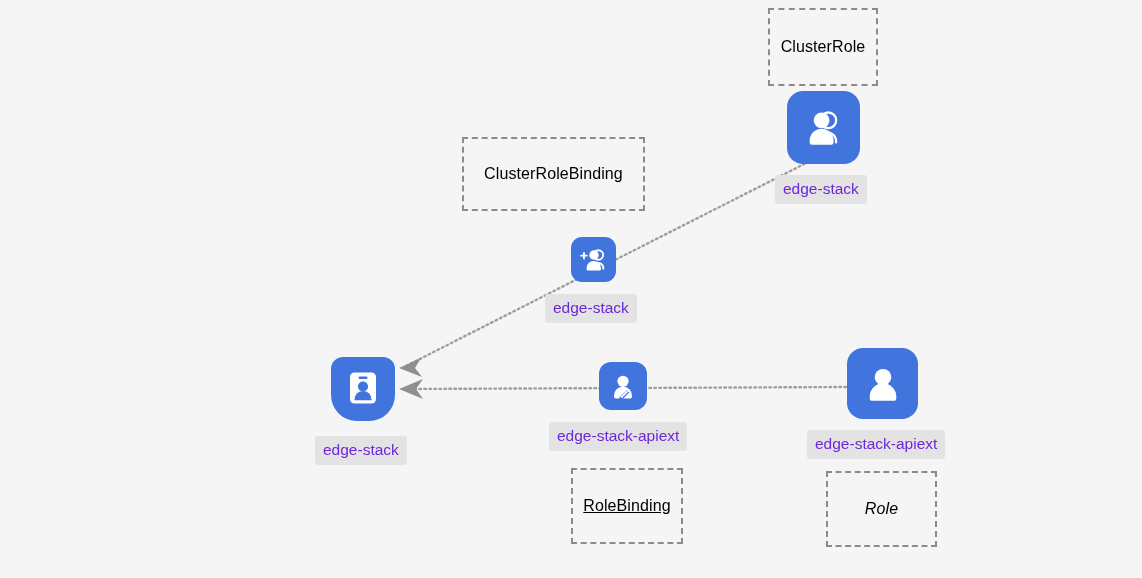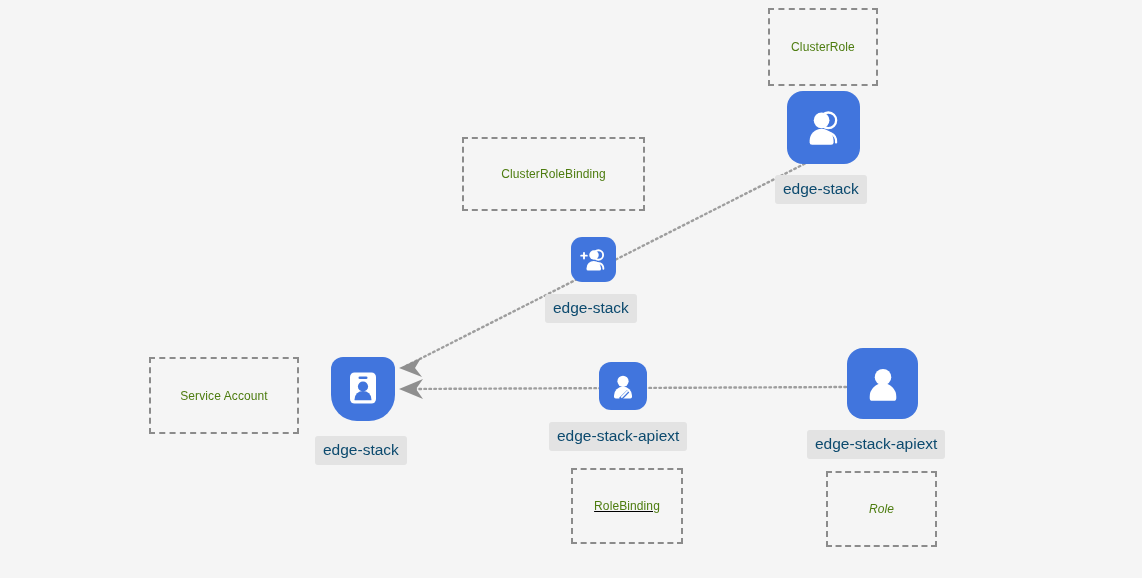--- a/index.html
+++ b/index.html
@@ -27,22 +27,22 @@
   
   .kind-box {
     position: absolute;
     border: 2px dashed #8b8b8b;
     box-sizing: border-box;
     display: flex;
     align-items: center;
     justify-content: center;
   }
   .kind-label {
-    color: #4d7c0f;
-    font-size: 12px;
+    color: #000000;
+    font-size: 16px;
     letter-spacing: 0.1px;
     white-space: nowrap;
   }
 
   
   .node {
     position: absolute;
   }
   .icon-tile {
     position: absolute;
@@ -50,21 +50,21 @@
     display: flex;
     align-items: center;
     justify-content: center;
   }
   .icon-tile svg { display: block; }
 
   
   .name-chip {
     position: absolute;
     background: #e3e3e3;
-    color: #0c4a6e;
+    color: #6d28d9;
     font-size: 15.5px;
     line-height: 1;
     padding: 6px 8px 7px 8px;
     border-radius: 3px;
     white-space: nowrap;
   }
 </style>
 </head>
 <body>
 
@@ -82,23 +82,20 @@
   </svg>
 
   <div class="kind-box" style="left:768px; top:8px; width:110px; height:78px;">
     <span class="kind-label">ClusterRole</span>
   </div>
 
   <div class="kind-box" style="left:462px; top:137px; width:183px; height:74px;text-align:right;">
     <span class="kind-label">ClusterRoleBinding</span>
   </div>
 
-  <div class="kind-box" style="left:149px; top:357px; width:150px; height:77px;">
-    <span class="kind-label">Service Account</span>
-  </div>
 
   <div class="kind-box" style="left:571px; top:468px; width:112px; height:76px;text-decoration:underline;">
     <span class="kind-label">RoleBinding</span>
   </div>
 
   <div class="kind-box" style="left:826px; top:471px; width:111px; height:76px;font-style:italic;">
     <span class="kind-label">Role</span>
   </div>
 
   <div class="node">

